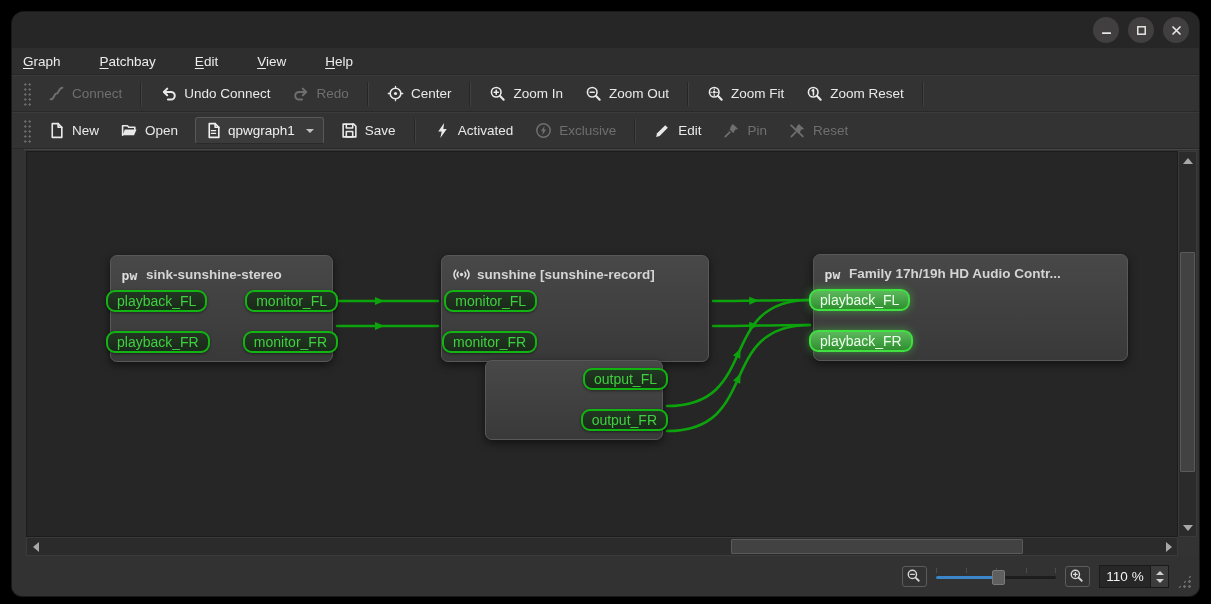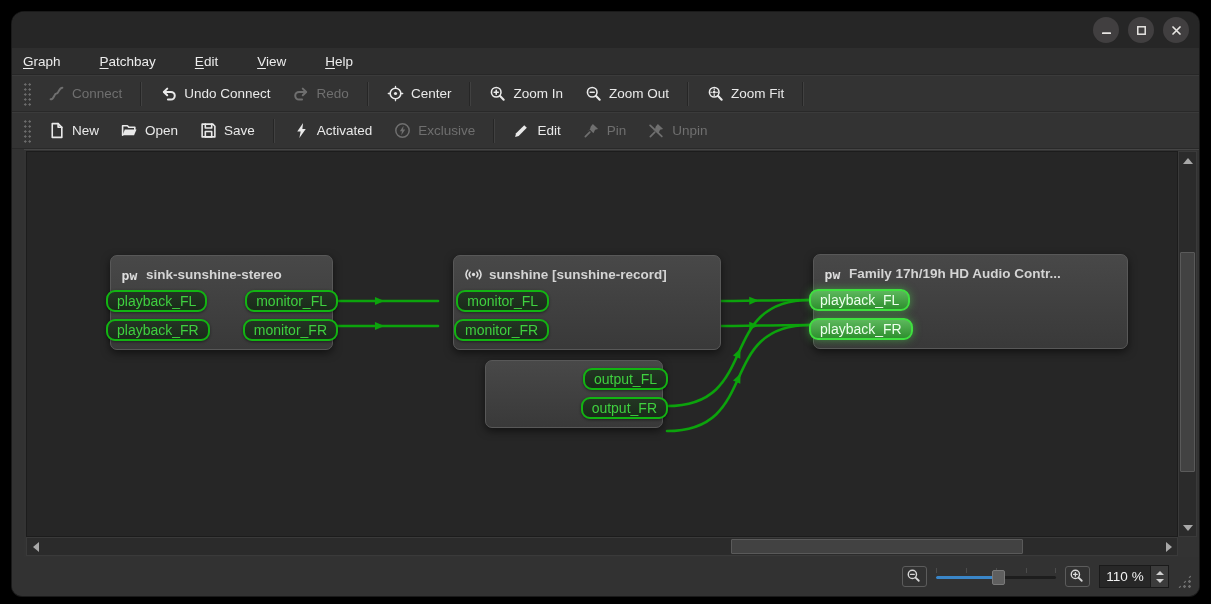--- a/index.html
+++ b/index.html
@@ -36,21 +36,21 @@
   .caret{width:0;height:0;border-left:4px solid transparent;border-right:4px solid transparent;border-top:4.5px solid #c2c2c2;margin-left:5px;}
   
   .canvas-row{flex:1;position:relative;background:#333;border-top:1px solid #454545;margin-left:12px;}
   .graph-view{position:absolute;left:2px;top:1px;right:21px;bottom:20px;background:#262626;border:1px solid #1c1c1c;overflow:hidden;}
   #wires{position:absolute;left:0;top:0;z-index:1;}
   .node{position:absolute;background:linear-gradient(#484848,#393939);border:1px solid #585858;border-radius:7px;
     box-shadow:0 3px 9px rgba(0,0,0,.55);padding:7px 0 8px;z-index:2;}
   .node-header{display:flex;align-items:center;gap:6px;height:23px;margin:0 10px 4px;color:#d4d4d4;font-weight:bold;font-size:13.5px;white-space:nowrap;overflow:hidden;}
   .node-header .tb-icon{width:19px;height:19px;color:#dedede;}
   .node-ports{display:flex;justify-content:space-between;align-items:flex-start;}
-  .pcol{display:flex;flex-direction:column;gap:7px;}
+  .pcol{display:flex;flex-direction:column;gap:19px;}
   .pcol.in{align-items:flex-start;margin-left:-5px;}
   .pcol.out{align-items:flex-end;margin-right:-6px;}
   .port{font-size:14px;height:22px;line-height:19px;padding:0 9px;border-radius:9px;white-space:nowrap;
     border:2px solid var(--port-green);color:#3fd03f;background:linear-gradient(#233523,#1a2a1a);
     box-shadow:0 1px 3px rgba(0,0,0,.45);}
   .port.hl{background:linear-gradient(#5cb85c,#2f8f2f);color:#ecffec;border-color:var(--hl-green);
     box-shadow:0 0 8px rgba(70,220,70,.5);}
   
   .vscroll{position:absolute;right:2px;top:1px;bottom:20px;width:19px;background:#2b2b2b;border:1px solid #3a3a3a;}
   .hscroll{position:absolute;left:2px;right:21px;bottom:1px;height:19px;background:#2b2b2b;border:1px solid #3a3a3a;}
@@ -187,20 +187,30 @@
         <span class="tb-icon">
           <svg viewBox="0 0 16 16" fill="none" stroke="currentColor" stroke-width="1.5" stroke-linecap="round" stroke-linejoin="round">
             <circle cx="6.8" cy="6.8" r="4.5"></circle>
             <path d="M10.2 10.2l3.6 3.6" stroke-width="2"></path>
             <circle cx="6.8" cy="6.8" r="1.3" fill="currentColor" stroke="none"></circle>
             <path d="M6.8 3.6v1.1M6.8 8.9v1.1M3.6 6.8h1.1M8.9 6.8h1.1" stroke-width="1.1"></path>
           </svg>
         </span>
         <span>Zoom Fit</span>
       </div>
+      <div class="tb-btn">
+        <span class="tb-icon">
+          <svg viewBox="0 0 16 16" fill="none" stroke="currentColor" stroke-width="1.5" stroke-linecap="round" stroke-linejoin="round">
+            <circle cx="6.8" cy="6.8" r="4.5"></circle>
+            <path d="M10.2 10.2l3.6 3.6" stroke-width="2"></path>
+            <path d="M5.8 5.3l1.2-.9v5" stroke-width="1.5"></path>
+          </svg>
+        </span>
+        <span>Zoom Reset</span>
+      </div>
       <div class="tb-sep"></div>
     </div>
 
   <div class="toolbar" id="toolbar-patchbay">
     <div class="grip"></div>
   <div class="tb-btn">
         <span class="tb-icon">
           <svg viewBox="0 0 16 16" fill="none" stroke="currentColor" stroke-width="1.5" stroke-linecap="round" stroke-linejoin="round">
             <path d="M4 1.5h5.5L13 5v9.5H4z"></path>
             <path d="M9.5 1.5V5H13"></path>
@@ -210,20 +220,31 @@
       </div>
       <div class="tb-btn">
         <span class="tb-icon">
           <svg viewBox="0 0 16 16" fill="none" stroke="currentColor" stroke-width="1.5" stroke-linecap="round" stroke-linejoin="round">
             <path d="M1.5 12.5v-9H6l1.5 1.5H13v2"></path>
             <path d="M3.6 7h11l-2.3 5.5H1.5z" fill="currentColor" stroke="none"></path>
           </svg>
         </span>
         <span>Open</span>
       </div>
+      <div class="dropdown">
+        <span class="tb-icon">
+          <svg viewBox="0 0 16 16" fill="none" stroke="currentColor" stroke-width="1.5" stroke-linecap="round" stroke-linejoin="round">
+            <path d="M4 1.5h5.5L13 5v9.5H4z"></path>
+            <path d="M9.5 1.5V5H13"></path>
+            <path d="M6 8.2h4M6 10.8h4" stroke-width="1.2"></path>
+          </svg>
+        </span>
+        <span>qpwgraph1</span>
+        <span class="caret"></span>
+      </div>
       <div class="tb-btn">
         <span class="tb-icon">
           <svg viewBox="0 0 16 16" fill="none" stroke="currentColor" stroke-width="1.5" stroke-linecap="round" stroke-linejoin="round">
             <path d="M2 2h10l2 2v10H2z"></path>
             <path d="M5 2v3.6h6V2"></path>
             <rect x="5" y="9" width="6" height="5"></rect>
           </svg>
         </span>
         <span>Save</span>
       </div>
@@ -264,21 +285,21 @@
         <span>Pin</span>
       </div>
       <div class="tb-btn disabled">
         <span class="tb-icon">
           <svg viewBox="0 0 16 16" fill="none" stroke="currentColor" stroke-width="1.5" stroke-linecap="round" stroke-linejoin="round">
             <path d="M9.3 1.8l4.9 4.9-2.8.7-1.6 3.2-3.2-3.2L3.4 8.6l3.1-1.6.8-2.8z" fill="currentColor" stroke="none"></path>
             <path d="M6.4 9.6L2.2 13.8" stroke-width="1.6"></path>
             <path d="M2 3.2l11 10.4" stroke-width="1.7"></path>
           </svg>
         </span>
-        <span>Unpin</span>
+        <span>Reset</span>
       </div>
     </div>
 
   <div class="canvas-row">
     <div class="graph-view" id="graph-view">
       <svg id="wires" width="1162" height="384" viewBox="0 0 1162 384">
           <path d="M310 149 C343.6666666666667 149 377.3333333333333 149 411 149" fill="none" stroke="#0ca30c" stroke-width="2.6" stroke-linecap="round"></path>
           <polygon points="357.4200000000001,149.00000000000003 347.9200000000001,145.00000000000003 347.9200000000001,153.00000000000003" fill="#0ca30c"></polygon>
           <path d="M310 174 C343.6666666666667 174 377.3333333333333 174 411 174" fill="none" stroke="#0ca30c" stroke-width="2.6" stroke-linecap="round"></path>
           <polygon points="357.4200000000001,174.00000000000006 347.9200000000001,170.00000000000006 347.9200000000001,178.00000000000006" fill="#0ca30c"></polygon>
@@ -304,21 +325,21 @@
             <div class="pcol in">
               <span class="port">playback_FL</span>
               <span class="port">playback_FR</span>
             </div>
             <div class="pcol out">
               <span class="port">monitor_FL</span>
               <span class="port">monitor_FR</span>
             </div>
           </div>
         </div>
-        <div class="node" style="left: 426px; top: 103px; width: 268px; text-align: right;">
+        <div class="node" style="left: 414px; top: 103px; width: 268px; text-align: right;">
           <div class="node-header">
             <span class="tb-icon">
               <svg viewBox="0 0 16 16" fill="none" stroke="currentColor" stroke-width="1.5" stroke-linecap="round" stroke-linejoin="round">
                 <path d="M3.1 4.4a5.8 5.8 0 0 0 0 7.2" stroke-width="1.3"></path>
                 <path d="M5.2 6a3.1 3.1 0 0 0 0 4" stroke-width="1.3"></path>
                 <path d="M12.9 4.4a5.8 5.8 0 0 1 0 7.2" stroke-width="1.3"></path>
                 <path d="M10.8 6a3.1 3.1 0 0 1 0 4" stroke-width="1.3"></path>
                 <circle cx="8" cy="8" r="1.4" fill="currentColor" stroke="none"></circle>
               </svg>
             </span>

